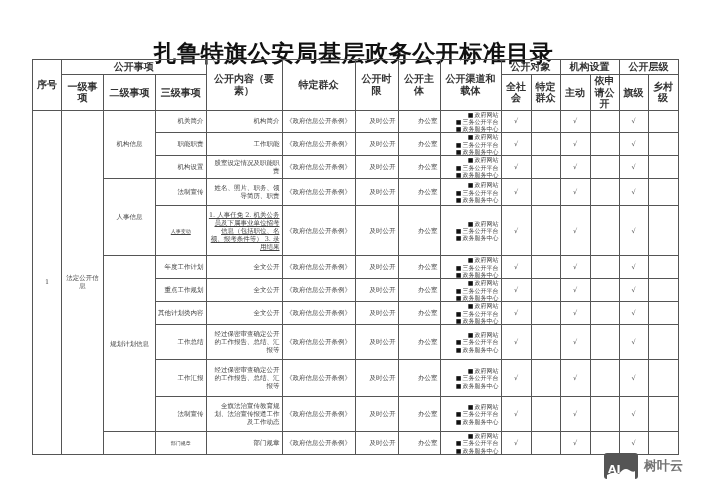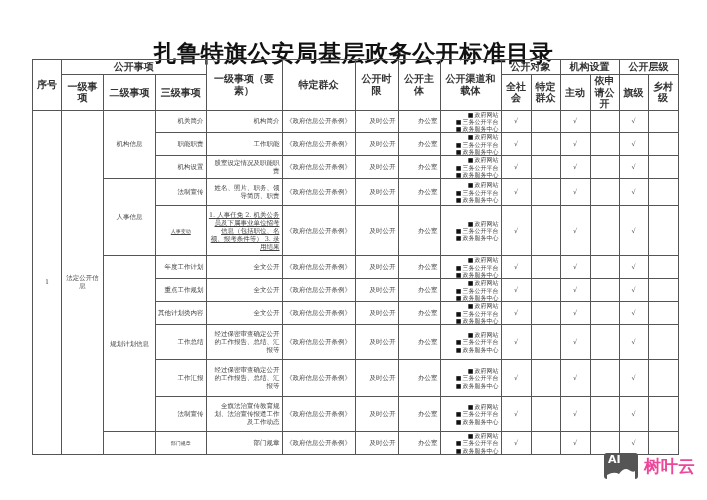--- a/index.html
+++ b/index.html
@@ -16,24 +16,24 @@
   table.grid td { font-size:6.5px; vertical-align:middle; color:#444; line-height:1.25; }
   td.c { text-align:center; }
   td.l { text-align:right; }
   td.big { font-size:7.5px; }
   td.tiny { font-size:4.5px; line-height:1.3;text-decoration:underline; }
   .ch { display:block; line-height:1.22; white-space:nowrap; font-size:6px; }
   .ch::before { content:"■"; color:#111; font-size:6px; margin-right:1px; }
   .tick { font-size:7px; color:#555; }
   .wm { position:absolute; left:604px; top:453px; display:flex; align-items:center; gap:6px; }
   .wm-box { width:34px; height:26px; background:#555; border-radius:3px; position:relative; overflow:hidden; }
-  .wm-box .ai { position:absolute; left:4px; top:0; color:#fff; font-family:"DejaVu Sans","Liberation Sans",sans-serif;
+  .wm-box .ai { position:absolute; left:4px; top:10px; color:#fff; font-family:"DejaVu Sans","Liberation Sans",sans-serif;
                 font-weight:bold; font-size:11px; }
   .wm-box svg { position:absolute; left:0; bottom:0; }
-  .wm-text { font-family:Liberation Mono, monospace; font-weight:bold; font-size:17px; color:#ec4899; }
+  .wm-text { font-family:Liberation Mono, monospace; font-weight:bold; font-size:13px; color:#737373; }
 </style>
 </head>
 <body>
 
 <div class="title">扎鲁特旗公安局基层政务公开标准目录</div>
 
 <table class="grid">
   <colgroup>
     <col style="width:29px">
       <col style="width:42px">
@@ -48,21 +48,21 @@
       <col style="width:29px">
       <col style="width:30px">
     <col style="width:29px">
       <col style="width:29px">
       <col style="width:30px">
   </colgroup>
   <thead>
     <tr style="height:15px">
       <th rowspan="2">序号</th>
       <th colspan="3">公开事项</th>
-      <th rowspan="2">一级事项（要素）</th>
+      <th rowspan="2">公开内容（要素）</th>
       <th rowspan="2">特定群众</th>
       <th rowspan="2">公开时限</th>
       <th rowspan="2">公开主体</th>
       <th rowspan="2">公开渠道和载体</th>
       <th colspan="2">公开对象</th>
       <th colspan="2">机构设置</th>
       <th colspan="2">公开层级</th>
     </tr>
     <tr style="height:15px">
       <th>一级事项</th>

